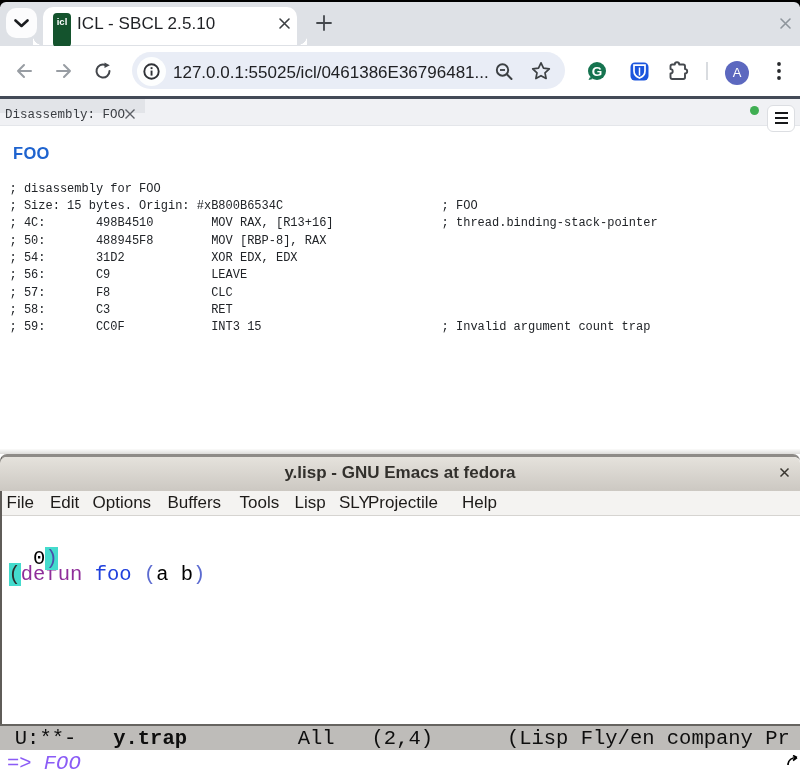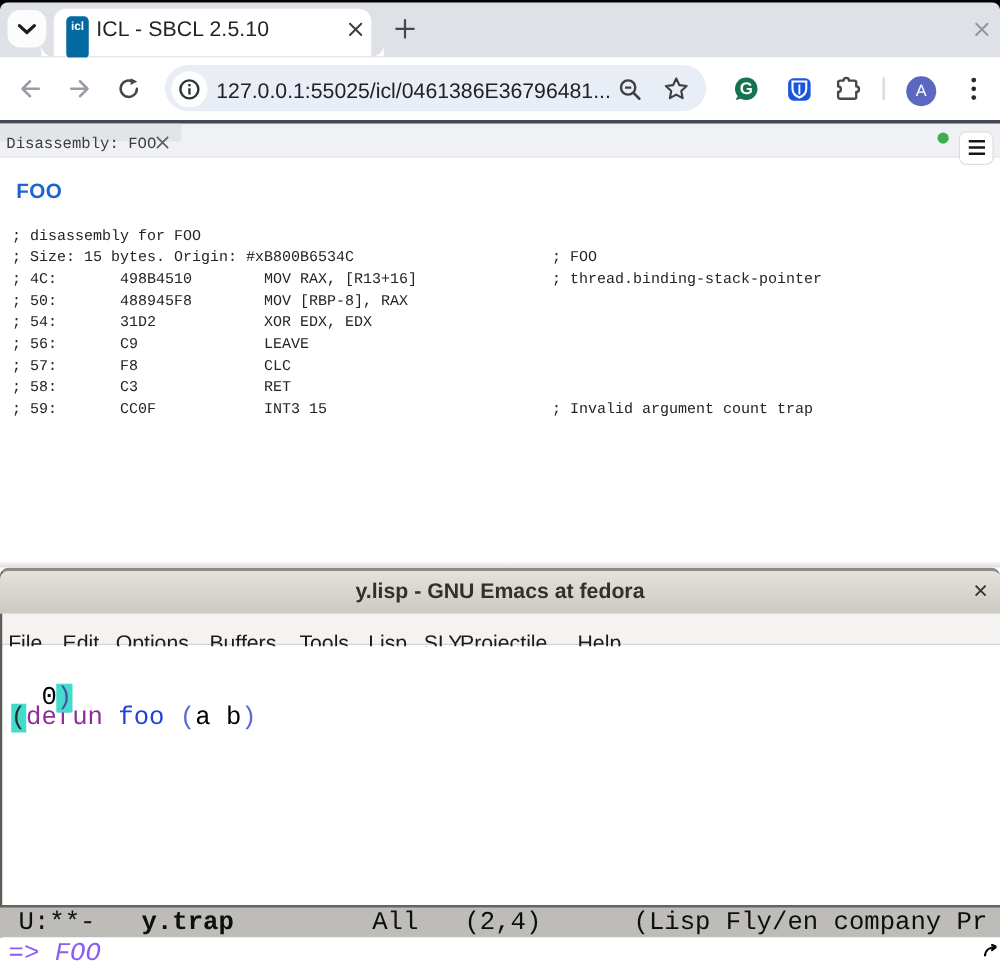--- a/index.html
+++ b/index.html
@@ -9,21 +9,21 @@
 svg{display:block;}
 pre{font-family:"Liberation Mono",monospace;}
 
 #topblack{left:0;top:0;width:800px;height:7px;background:#000;}
 #tabstrip{left:0;top:1.5px;width:800px;height:44px;background:#dee1e6;border-radius:6px 6px 0 0;}
 #chevbtn{left:6px;top:8px;width:31px;height:30px;border-radius:10px;background:#fcfcfd;}
 #tab{left:43px;top:7px;width:254px;height:38px;background:#fff;border-radius:10px 10px 0 0;}
 #tab:before,#tab:after{content:"";position:absolute;bottom:0;width:10px;height:10px;background:radial-gradient(circle at 0 0, transparent 10px, #fff 10.5px);}
 #tab:before{left:-10px;transform:scaleX(-1);}
 #tab:after{right:-10px;}
-#favicon{left:53px;top:13px;width:18px;height:34px;border-radius:4px;background:#0369a1;color:#fff;font-size:9.5px;font-weight:bold;text-align:center;line-height:18px;}
+#favicon{left:53px;top:13px;width:18px;height:34px;border-radius:4px;background:#14532d;color:#fff;font-size:9.5px;font-weight:bold;text-align:center;line-height:18px;}
 #tabtitle{left:77px;top:14px;font-size:17px;color:#1f2125;letter-spacing:0.1px;}
 #toolbar{left:0;top:45.5px;width:800px;height:50.5px;background:#fff;}
 #urlpill{left:131.5px;top:51.5px;width:433px;height:37.5px;border-radius:18.5px;background:#e9edf6;}
 #urlinfobg{left:137px;top:57px;width:29px;height:29px;border-radius:50%;background:#fdfefe;}
 #urltext{left:173px;top:62.5px;font-size:17px;color:#202124;}
 #avatar{left:725px;top:61px;width:24px;height:24px;border-radius:50%;background:#5c68bf;color:#fff;font-size:13px;text-align:center;line-height:24px;}
 #vsep{left:706px;top:62px;width:1.5px;height:18px;background:#d9dce0;}
 
 #pageborder{left:0;top:96px;width:800px;height:3px;background:#434a57;}
 #pagetabs{left:0;top:99px;width:800px;height:27px;background:#f0f1f4;border-bottom:1px solid #e4e6ea;}
@@ -35,21 +35,21 @@
 .hbar{position:absolute;left:774.5px;width:13px;height:2.6px;background:#17181a;}
 
 #foohead{left:13px;top:144px;font-size:16.5px;font-weight:bold;color:#1e63cf;letter-spacing:0.3px;}
 #disasm{left:9.5px;top:180.5px;font-size:12px;line-height:17.35px;color:#212428;}
 
 #emacspre{left:0;top:449px;width:800px;height:5px;background:linear-gradient(#fbfbfa,#dddcda);}
 #emacswin{left:0;top:454px;width:800px;height:322px;border-top:3px solid #8e8b87;border-left:2px solid #5f5c58;background:#fff;border-radius:7px 7px 0 0;}
 #etitle{left:0;top:457px;width:800px;height:34px;background:linear-gradient(#e5e2dc,#ccc8c2);border-radius:6px 6px 0 0;}
 #etitletext{left:0;top:463px;width:800px;text-align:center;font-size:17px;font-weight:bold;color:#32302c;}
 #emenubar{left:2px;top:491px;width:798px;height:25px;background:#f4f3f1;border-bottom:1px solid #d6d4d1;}
-.mi{position:absolute;top:492.5px;font-size:17px;color:#1d1b19;margin-top:12px;}
+.mi{position:absolute;top:492.5px;font-size:17px;color:#1d1b19;}
 #ebuf{left:2px;top:517px;width:798px;height:207px;background:#fff;font-family:"Liberation Mono",monospace;font-size:20.5px;line-height:27.5px;}
 .brow{position:absolute;left:6.5px;white-space:pre;}
 .cyan{background:#44dbcd;}
 #emodeline{left:0;top:724px;width:800px;height:26px;background:#bebcb9;border-top:2px solid #666460;}
 #emodeline pre{position:absolute;left:2.5px;top:3px;font-size:20.5px;line-height:20px;color:#0e0e0e;}
 #echoarea{left:0;top:750px;width:800px;height:26px;background:#fff;}
 #echoarea pre{position:absolute;left:6.9px;top:2px;font-size:20.5px;color:#8b5cf6;font-style:italic;}
 </style>
 </head>
 <body>

